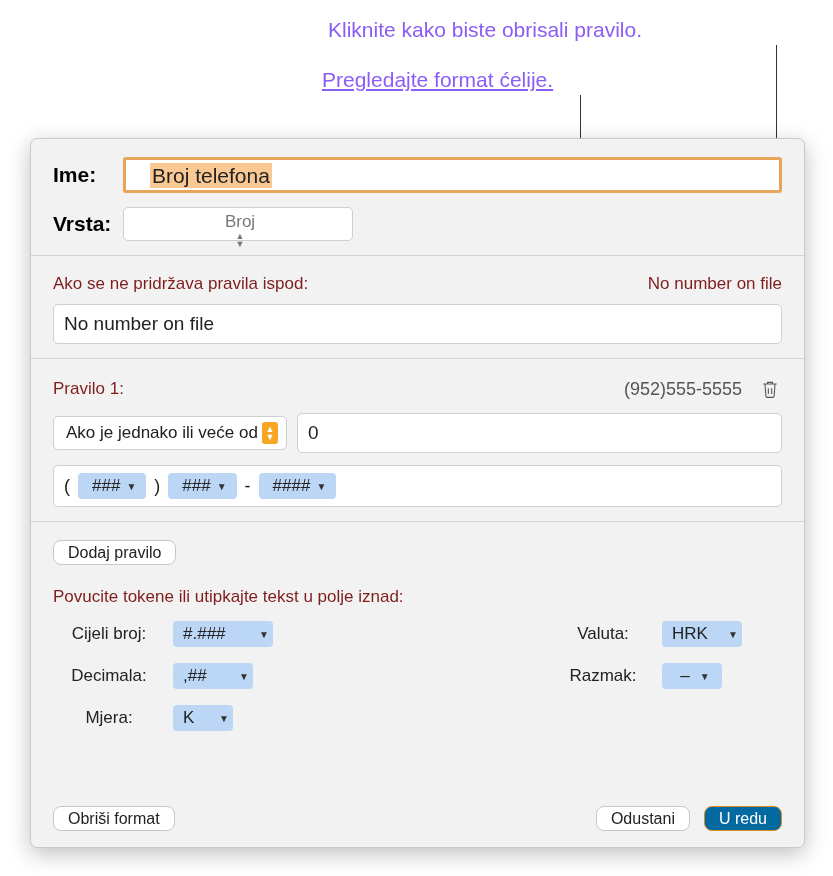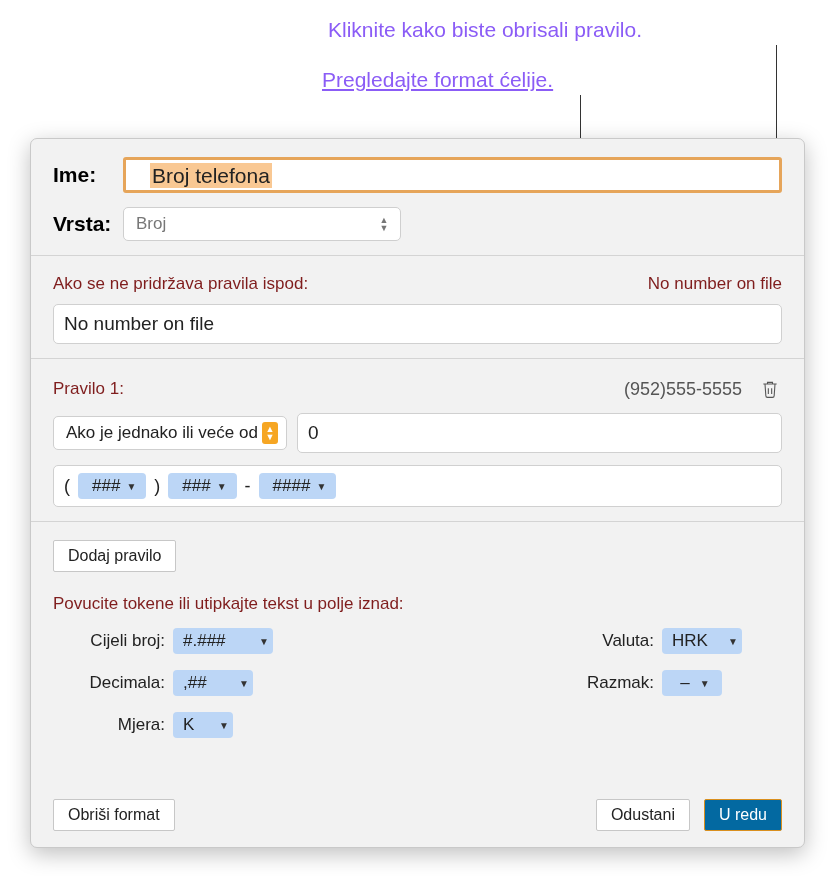--- a/index.html
+++ b/index.html
@@ -38,21 +38,21 @@
   .name-input .sel {
     background: #f9c893;
     padding: 1px 2px;
   }
 
   .select {
     display:flex; align-items:center; justify-content:space-between;
     height:34px; background:#fff; border:1px solid #cfcfcf; border-radius:5px;
     padding: 4px 8px 4px 12px; font-size:17px; color:#777;
   }
-  .select.small { width:278px; }
+  .select.small { width:230px;flex-direction:column; }
   .select.cond { width:234px; color:#222; }
   .select .updown {
     width:16px; display:flex; flex-direction:column; align-items:center; gap:0;
     font-size:9px; line-height:8px; color:#777;
   }
   .select.cond .updown { 
     background:#f6a623; border-radius:3px; padding:3px 3px; color:#fff;
   }
 
   .muted { color:#7f1d1d; font-size:17px; }
@@ -77,31 +77,31 @@
   }
   .token {
     background:#bcd6f6; border-radius:4px; padding:3px 10px 3px 14px;
     display:inline-flex; align-items:center; gap:6px; font-size:17px;
   }
   .token .caret, .tokensimple .caret { font-size:10px; color:#333; }
   .plain { padding:0 2px; }
 
   .btn {
     display:inline-flex; align-items:center; justify-content:center;
-    height:32px; padding:4px 14px; background:#fff; border:1px solid #c7c7c7;
-    border-radius:2px; font-size:16px; color:#222; cursor:pointer;
+    height:25px; padding:4px 14px; background:#fff; border:1px solid #c7c7c7;
+    border-radius:8px; font-size:16px; color:#222; cursor:pointer;
   }
   .btn.primary { background:#0369a1; border-color:#d98f1e; color:#fff; font-weight:400; }
 
   .tokens-grid {
     margin-top:14px; display:grid;
     grid-template-columns: 120px 160px 1fr 110px 120px;
     row-gap:16px; align-items:center; font-size:17px;
   }
-  .tokens-grid .lab { text-align:right; padding-right:8px; }
+  .tokens-grid .lab { text-align:center; padding-right:8px; }
   .tokensimple {
     background:#bcd6f6; border-radius:4px; padding:3px 4px 3px 10px;
     display:inline-flex; align-items:center; justify-content:space-between;
     min-width:80px; font-size:17px; gap:10px;
   }
   .tokensimple.wide { min-width:100px; }
 
   .footer {
     position:absolute; left:0; right:0; bottom:0;
     padding:16px 22px; display:flex; justify-content:space-between; align-items:center;

